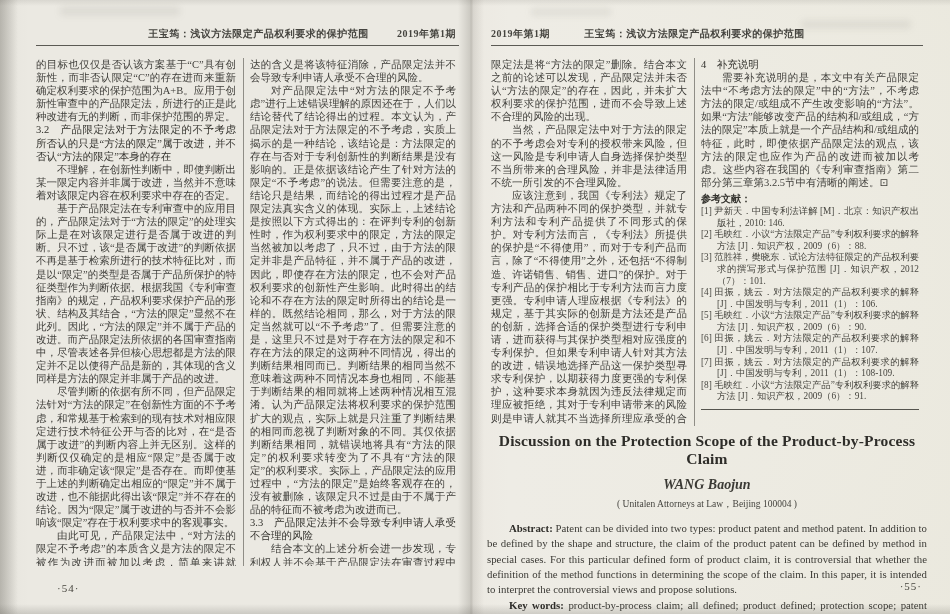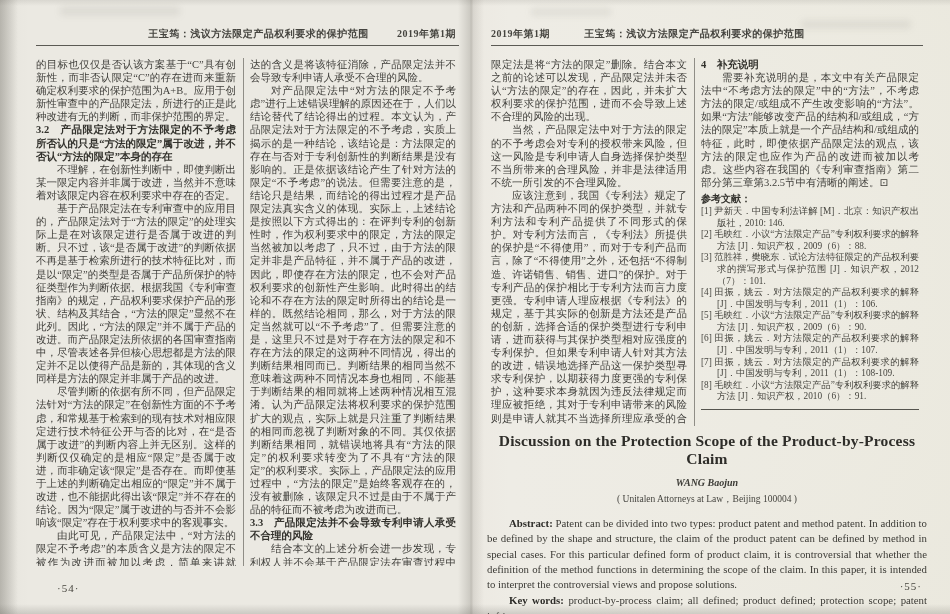--- a/index.html
+++ b/index.html
@@ -36,28 +36,28 @@
   .right-page .body{left:20px;top:58px;width:432px;height:368px;}
   .col{overflow:hidden;text-align:justify;}
   .col-l1{width:200px;height:508px;}
   .col-l2{width:206px;height:508px;}
   .col-r1{width:196px;height:368px;}
   .col-r2{width:218px;height:368px;}
   .col-divider{flex:none;width:1px;background:#8f8d86;margin:0 6.5px;}
   .blk{font-size:10.5px;line-height:13.1px;word-break:break-all;}
   .blk.para{text-indent:21px;}
   .blk.cont{text-indent:0;}
-  .blk.heading{font-weight:bold;color:#33322d;text-indent:0;}
+  .blk.heading{font-weight:normal;color:#33322d;text-indent:0;}
   .blk.refhead{font-weight:bold;color:#33322d;margin-top:3px;font-size:10px;line-height:14px;}
   .blk.ref{font-size:9.3px;line-height:11.6px;padding-left:16px;text-indent:-16px;color:#46453f;}
   .editor-rule{height:1px;background:#55544e;margin-top:6px;}
   
   .english{position:absolute;left:16px;top:432px;width:440px;}
   .en-title{text-align:center;font-weight:bold;font-size:15.5px;color:#2e2d29;letter-spacing:.2px;}
-  .en-author{text-align:center;font-weight:bold;font-style:italic;font-size:10px;margin-top:9px;color:#3b3a35;}
+  .en-author{text-align:center;font-weight:bold;font-style:italic;font-size:14px;margin-top:9px;color:#3b3a35;}
   .en-affil{text-align:center;font-size:9.5px;margin-top:5px;color:#45443f;}
   .en-abstract{margin-top:10px;font-size:10.8px;line-height:15.3px;text-align:justify;text-indent:22px;color:#3c3b36;}
   .en-keywords{margin-top:1px;font-size:10.8px;line-height:15.3px;text-align:justify;text-indent:22px;color:#3c3b36;}
   .en-label{font-weight:bold;color:#2e2d29;}
   
   .page-num{position:absolute;font-size:11px;color:#47463f;letter-spacing:1px;}
   .pn-left{left:42px;bottom:20px;margin-left:15px;}
   .pn-right{right:28px;bottom:22px;}
 </style>
 </head>
@@ -112,21 +112,21 @@
             <div class="blk heading">4　补充说明</div>
             <div class="blk para">需要补充说明的是，本文中有关产品限定法中“不考虑方法的限定”中的“方法”，不考虑方法的限定/或组成不产生改变影响的“方法”。如果“方法”能够改变产品的结构和/或组成，“方法的限定”本质上就是一个产品结构和/或组成的特征，此时，即使依据产品限定法的观点，该方法的限定也应作为产品的改进而被加以考虑。这些内容在我国的《专利审查指南》第二部分第三章第3.2.5节中有清晰的阐述。⊡</div>
             <div class="blk refhead">参考文献：</div>
             <div class="blk ref">[1] 尹新天．中国专利法详解 [M]．北京：知识产权出版社，2010: 146.</div>
             <div class="blk ref">[2] 毛映红．小议“方法限定产品”专利权利要求的解释方法 [J]．知识产权，2009（6）：88.</div>
             <div class="blk ref">[3] 范胜祥，樊晓东．试论方法特征限定的产品权利要求的撰写形式与保护范围 [J]．知识产权，2012（7）：101.</div>
             <div class="blk ref">[4] 田振，姚云．对方法限定的产品权利要求的解释 [J]．中国发明与专利，2011（1）：106.</div>
             <div class="blk ref">[5] 毛映红．小议“方法限定产品”专利权利要求的解释方法 [J]．知识产权，2009（6）：90.</div>
             <div class="blk ref">[6] 田振，姚云．对方法限定的产品权利要求的解释 [J]．中国发明与专利，2011（1）：107.</div>
             <div class="blk ref">[7] 田振，姚云．对方法限定的产品权利要求的解释 [J]．中国发明与专利，2011（1）：108-109.</div>
-            <div class="blk ref">[8] 毛映红．小议“方法限定产品”专利权利要求的解释方法 [J]．知识产权，2010（6）：91.</div>
+            <div class="blk ref">[8] 毛映红．小议“方法限定产品”专利权利要求的解释方法 [J]．知识产权，2009（6）：91.</div>
           </div>
         <div class="editor-rule"></div>
 
       </div>
     </div>
     <div class="english">
       <div class="en-title">Discussion on the Protection Scope of the Product-by-Process Claim</div>
       <div class="en-author">WANG Baojun</div>
       <div class="en-affil">( Unitalen Attorneys at Law，Beijing 100004 )</div>
       <div class="en-abstract"><span class="en-label">Abstract:</span> <span>Patent can be divided into two types: product patent and method patent. In addition to be defined by the shape and structure, the claim of the product patent can be defined by method in special cases. For this particular defined form of product claim, it is controversial that whether the definition of the method functions in determining the scope of the claim. In this paper, it is intended to interpret the controversial views and propose solutions.</span></div>

